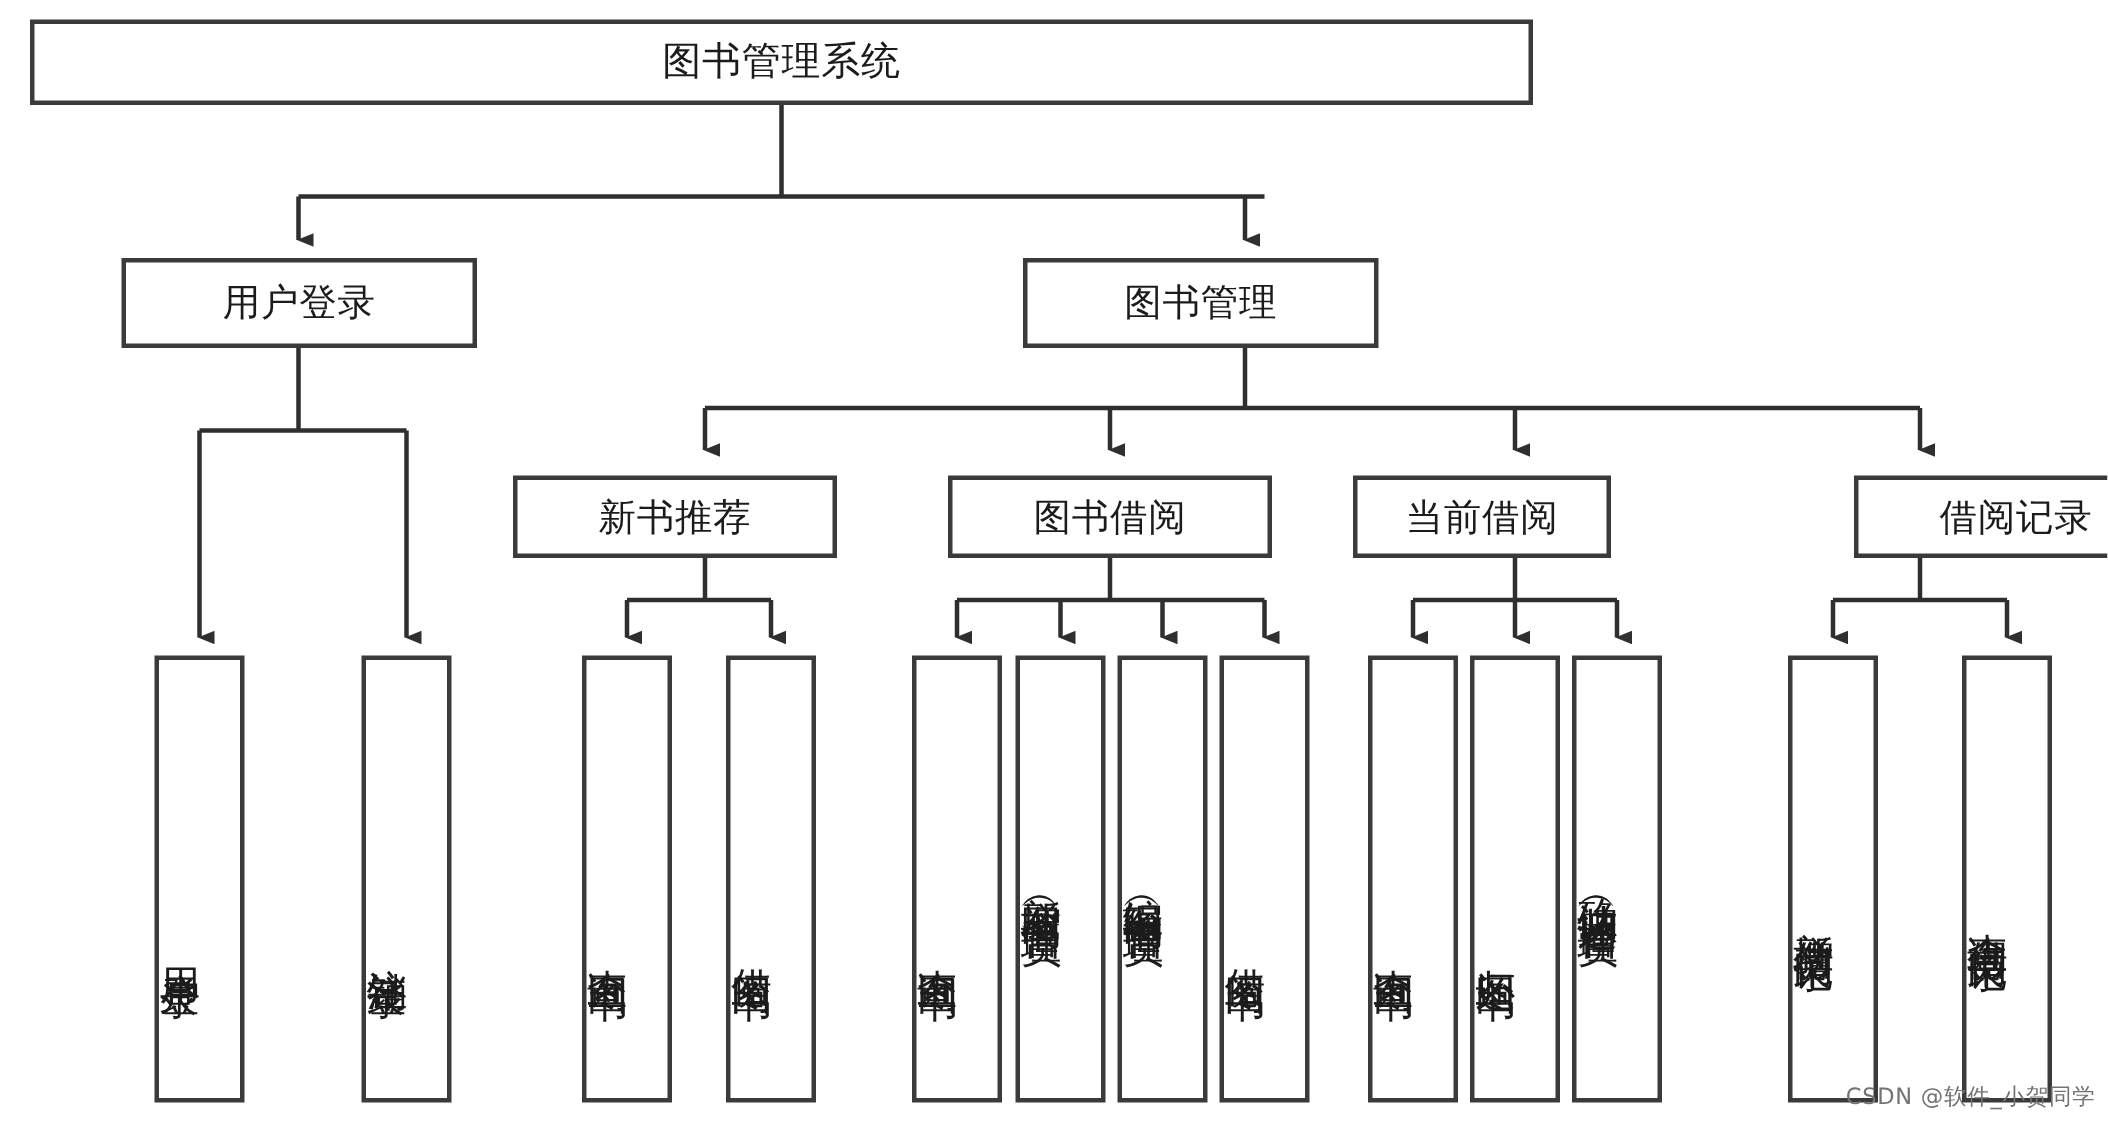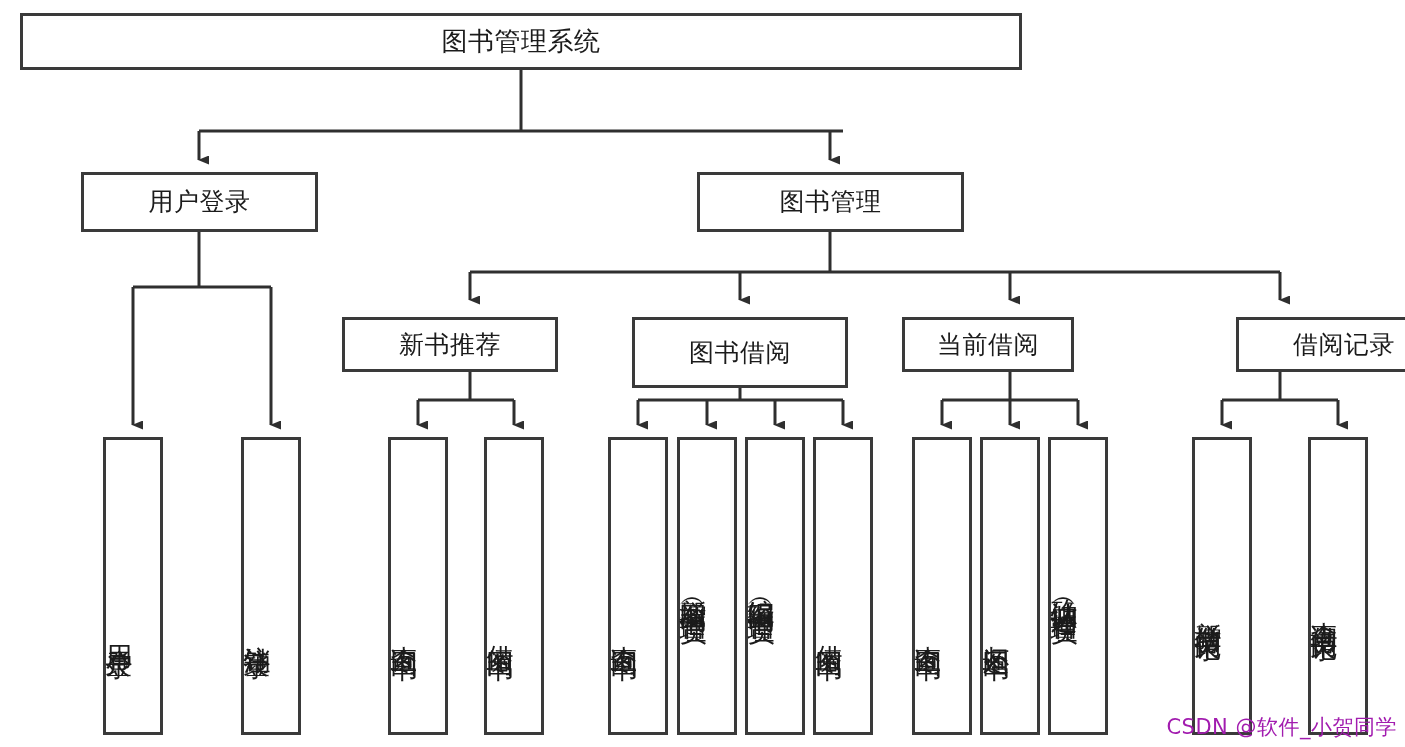--- a/index.html
+++ b/index.html
@@ -57,22 +57,22 @@
     line-height: 1;
     white-space: nowrap;
   }
   .node.root .label {
     font-size: 26px;
   }
   #watermark {
     position: absolute;
     right: 8px;
     bottom: 6px;
-    font-size: 21px;
-    color: #a21caf;
+    font-size: 15px;
+    color: #737373;
     z-index: 5;
     white-space: nowrap;
     letter-spacing: 0.5px;
   }
 </style>
 </head>
 <body>
 
 <div id="diagram-root">
 
@@ -127,28 +127,28 @@
     </g>
   </svg>
 
   <div class="node horizontal root" style="left:20px; top:13px; width:1002px; height:57px;">
     <span class="label">图书管理系统</span>
   </div>
 
   <div class="node horizontal" style="left:81px; top:172px; width:237px; height:60px;">
     <span class="label">用户登录</span>
   </div>
-  <div class="node horizontal" style="left:697px; top:172px; width:267px; height:60px;">
+  <div class="node horizontal" style="left:682px; top:172px; width:237px; height:60px;">
     <span class="label">图书管理</span>
   </div>
 
   <div class="node horizontal" style="left:342px; top:317px; width:216px; height:55px;">
     <span class="label">新书推荐</span>
   </div>
-  <div class="node horizontal" style="left:632px; top:317px; width:216px; height:71px;">
+  <div class="node horizontal" style="left:632px; top:317px; width:216px; height:55px;">
     <span class="label">图书借阅</span>
   </div>
   <div class="node horizontal" style="left:902px; top:317px; width:172px; height:55px;">
     <span class="label">当前借阅</span>
   </div>
   <div class="node horizontal" style="left:1236px; top:317px; width:216px; height:55px;">
     <span class="label">借阅记录</span>
   </div>
 
   <div class="node vertical" style="left:103px; top:437px; width:60px; height:298px;">

